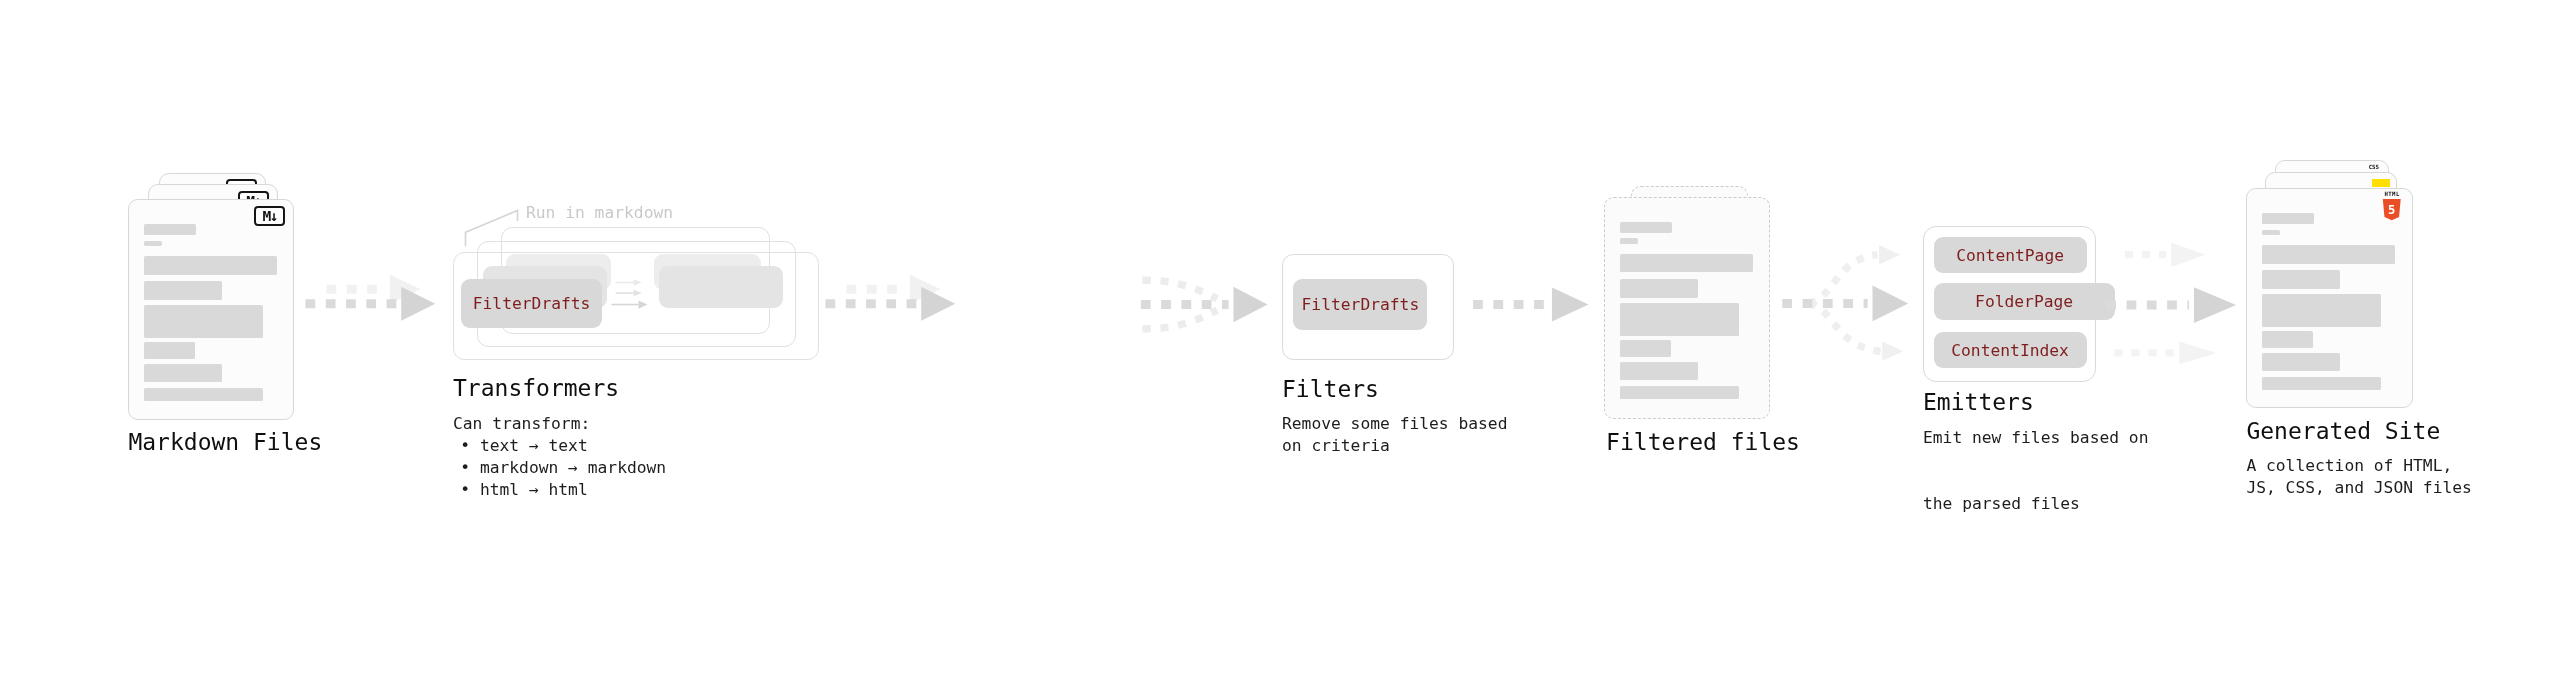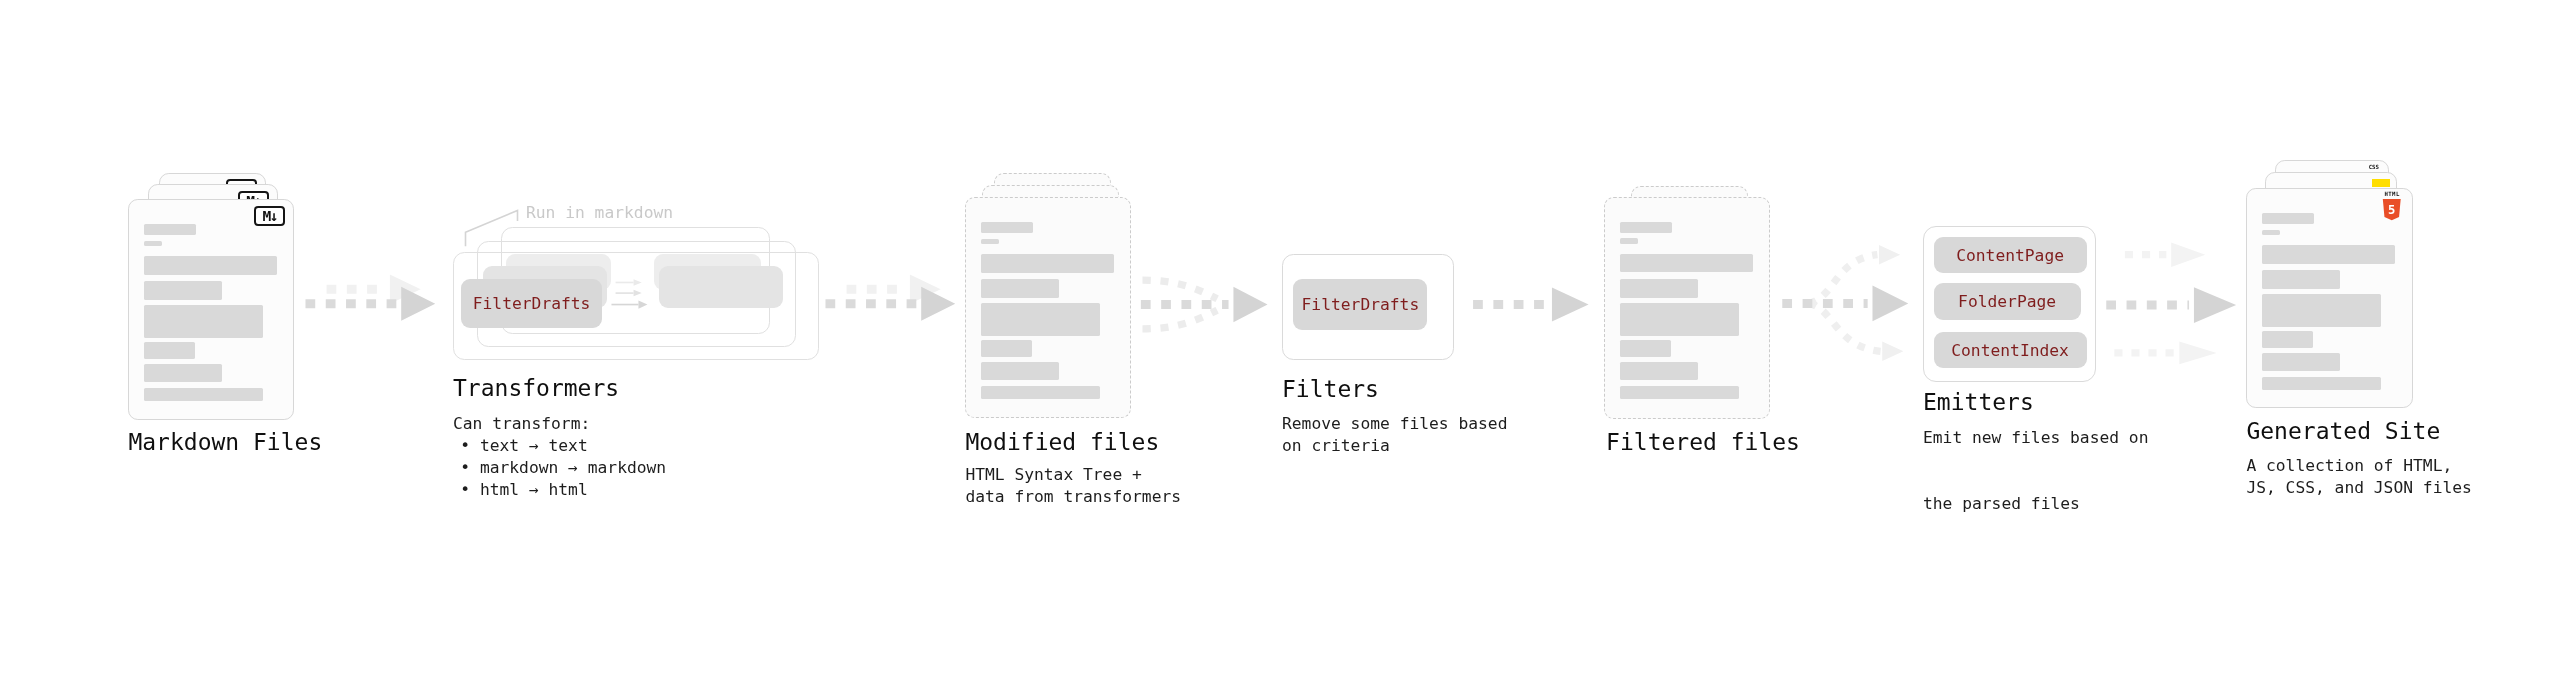--- a/index.html
+++ b/index.html
@@ -132,39 +132,20 @@
     <div class="cap" style="left:7.3px;top:276px;">• html → html</div>
   </div>
 
   <svg class="abs" style="left:819px;top:268px;" width="146" height="61" viewBox="0 0 180 75">
     <line x1="34" y1="26" x2="108" y2="26" stroke="#f1f1f1" stroke-width="11" stroke-dasharray="12 13"></line>
     <polygon points="112,8 150,26 112,44" fill="#f1f1f1"></polygon>
     <line x1="8" y1="44" x2="122" y2="44" stroke="#dadada" stroke-width="11" stroke-dasharray="12 13"></line>
     <polygon points="126,23 168,44 126,65" fill="#d4d4d4"></polygon>
   </svg>
 
-  <div class="abs" style="left:963px;top:171px;width:244px;height:341px;">
-    <div class="card dashed" style="left:31px;top:1.6px;width:117px;height:89px;"></div>
-    <div class="card dashed" style="left:18.7px;top:14px;width:137px;height:89px;"></div>
-    <div class="card dashed" style="left:2.4px;top:26px;width:166px;height:221px;">
-      <div class="bars">
-          <div class="bar bar1"></div>
-          <div class="bar bar2"></div>
-          <div class="bar bar3"></div>
-          <div class="bar bar4"></div>
-          <div class="bar bar5"></div>
-          <div class="bar bar6"></div>
-          <div class="bar bar7"></div>
-          <div class="bar bar8"></div>
-        </div>
-    </div>
-    <div class="stage-label" style="left:2.4px;top:260px;">Modified files</div>
-    <div class="cap" style="left:2.4px;top:293px;">HTML Syntax Tree +</div>
-    <div class="cap" style="left:2.4px;top:315px;">data from transformers</div>
-  </div>
 
   <svg class="abs" style="left:1136px;top:272px;" width="138" height="65" viewBox="0 0 170 80">
     <path d="M 8 10 C 52 10 76 21 100 33" stroke="#ececec" stroke-width="9" stroke-dasharray="10 12" fill="none"></path>
     <path d="M 8 70 C 52 70 76 59 100 47" stroke="#ececec" stroke-width="9" stroke-dasharray="10 12" fill="none"></path>
     <line x1="6" y1="40" x2="114" y2="40" stroke="#dadada" stroke-width="11" stroke-dasharray="12 13"></line>
     <polygon points="120,18 162,40 120,62" fill="#d4d4d4"></polygon>
   </svg>
 
   <div class="abs" style="left:1282px;top:254px;width:244px;height:228px;">
     <div class="container filled" style="left:0px;top:0px;width:172px;height:106px;"></div>
@@ -201,21 +182,21 @@
     <path d="M 38 78 C 70 86 70 131 126 137" stroke="#efefef" stroke-width="9" stroke-dasharray="9 11" fill="none"></path>
     <polygon points="124,6 150,18 124,30" fill="#f0f0f0"></polygon>
     <polygon points="128,125 154,137 128,149" fill="#f0f0f0"></polygon>
     <line x1="5" y1="78" x2="110" y2="78" stroke="#dadada" stroke-width="11" stroke-dasharray="12 13"></line>
     <polygon points="116,56 160,78 116,100" fill="#d4d4d4"></polygon>
   </svg>
 
   <div class="abs" style="left:1923px;top:226px;width:244px;height:268px;">
     <div class="container filled" style="left:0px;top:0px;width:173px;height:156px;border-radius:13px;"></div>
     <div class="step-box" style="left:10.6px;top:11.4px;width:153px;height:36px;">ContentPage</div>
-    <div class="step-box" style="left:10.6px;top:57px;width:147px;height:37px;">FolderPage</div>
+    <div class="step-box" style="left:10.6px;top:57px;width:181px;height:37px;">FolderPage</div>
     <div class="step-box" style="left:10.6px;top:106px;width:153px;height:36px;">ContentIndex</div>
     <div class="stage-label" style="left:0px;top:165px;">Emitters</div>
     <div class="cap" style="left:0px;top:201px;">Emit new files based on</div>
     <div class="cap" style="left:0px;top:223px;margin-top:44px;">the parsed files</div>
   </div>
 
   <svg class="abs" style="left:2103px;top:240px;" width="138" height="126" viewBox="0 0 170 155">
     <line x1="27" y1="18" x2="78" y2="18" stroke="#f3f3f3" stroke-width="9" stroke-dasharray="10 11"></line>
     <polygon points="84,3 126,18 84,33" fill="#f3f3f3"></polygon>
     <line x1="4" y1="80" x2="106" y2="80" stroke="#dadada" stroke-width="11" stroke-dasharray="12 13"></line>

